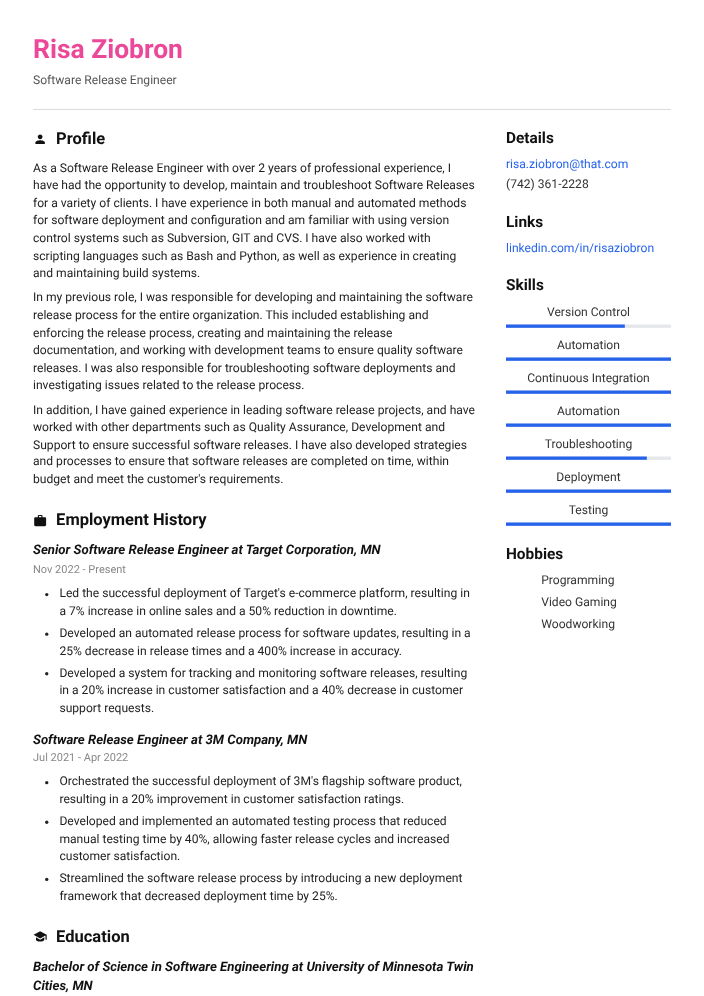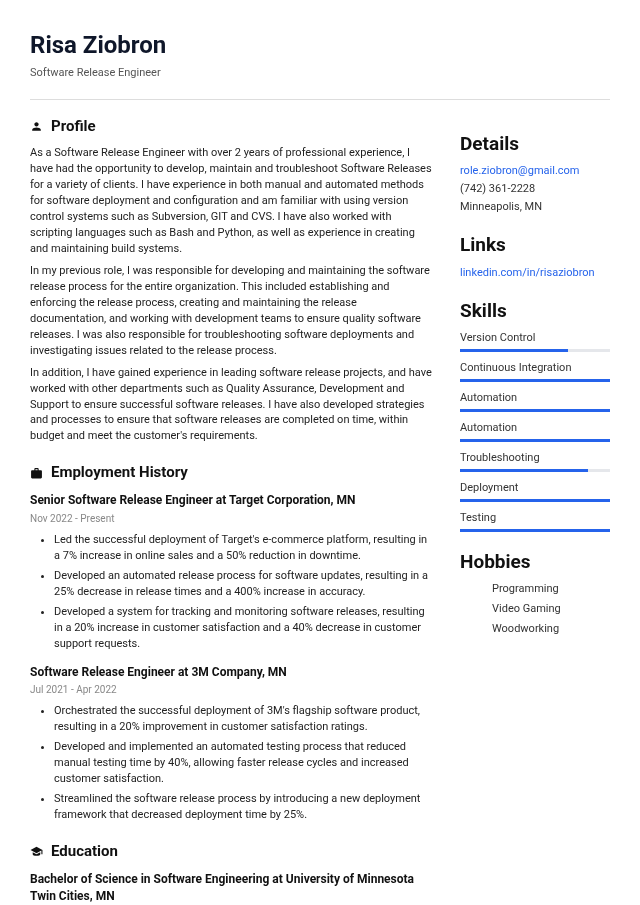--- a/index.html
+++ b/index.html
@@ -9,21 +9,21 @@
     color: #111;
     width: 640px;
     padding: 28px 30px;
     font-size: 11px;
     line-height: 1.45;
   }
   .header { margin-bottom: 18px; }
   .name {
     font-size: 24px;
     font-weight: 700;
-    color: #0f172a;
+    color: #ec4899;
   }
   .subtitle {
     font-size: 11px;
     color: #555;
     margin-top: 2px;
   }
   .divider {
     border: none;
     border-top: 1px solid #ddd;
     margin: 14px 0 16px 0;
@@ -39,34 +39,34 @@
     margin-bottom: 8px;
     text-align: center;
   }
   .sec-head svg { width: 13px; height: 13px; fill: #111; flex-shrink: 0; }
   .sec-title {
     font-size: 15px;
     font-weight: 700;
   }
   .para { margin-bottom: 6px; color: #222; }
   .job { margin-bottom: 12px; }
-  .job-title { font-size: 12px; font-weight: 700; margin-bottom: 2px; }
+  .job-title { font-size: 12px; font-weight: 700; margin-bottom: 2px; font-style: italic; }
   .job-date { font-size: 10px; color: #888; margin-bottom: 6px; }
   ul.bullets { list-style: disc; padding-left: 24px; }
   ul.bullets li { margin-bottom: 4px; color: #222; }
   .side-title {
-    font-size: 19px;
+    font-size: 14px;
     font-weight: 700;
     margin-bottom: 6px;
-    margin-top: 14px;
+    margin-top: 0;
   }
   .side-block { margin-bottom: 16px; }
   .link { color: #2563eb; text-decoration: none; display: block; margin-bottom: 2px; word-break: break-all; }
   .detail-line { color: #333; margin-bottom: 2px; }
-  .skill { margin-bottom: 8px; }
+  .skill { margin-bottom: 8px; text-align: center; }
   .skill-name { font-size: 11px; color: #333; margin-bottom: 3px; }
   .skill-bar {
     width: 100%;
     height: 3px;
     background: #e5e7eb;
     position: relative;
   }
   .skill-fill {
     position: absolute;
     left: 0; top: 0; bottom: 0;
@@ -140,47 +140,46 @@
 
       </div>
     </div>
 
   </div>
 
   <div class="side">
 
     <div class="side-block">
       <div class="side-title">Details</div>
-      <a class="link">role.ziobron@gmail.com</a>
+      <a class="link">risa.ziobron@that.com</a>
       <div class="detail-line">(742) 361-2228</div>
-      <div class="detail-line">Minneapolis, MN</div>
     </div>
 
     <div class="side-block">
       <div class="side-title">Links</div>
       <a class="link">linkedin.com/in/risaziobron</a>
     </div>
 
     <div class="side-block">
       <div class="side-title">Skills</div>
       <div id="skills-list">
           <div class="skill">
             <div class="skill-name">Version Control</div>
             <div class="skill-bar">
               <div class="skill-fill" style="width: 72%;"></div>
             </div>
           </div>
           <div class="skill">
+            <div class="skill-name">Automation</div>
+            <div class="skill-bar">
+              <div class="skill-fill" style="width: 100%;"></div>
+            </div>
+          </div>
+          <div class="skill">
             <div class="skill-name">Continuous Integration</div>
-            <div class="skill-bar">
-              <div class="skill-fill" style="width: 100%;"></div>
-            </div>
-          </div>
-          <div class="skill">
-            <div class="skill-name">Automation</div>
             <div class="skill-bar">
               <div class="skill-fill" style="width: 100%;"></div>
             </div>
           </div>
           <div class="skill">
             <div class="skill-name">Automation</div>
             <div class="skill-bar">
               <div class="skill-fill" style="width: 100%;"></div>
             </div>
           </div>

